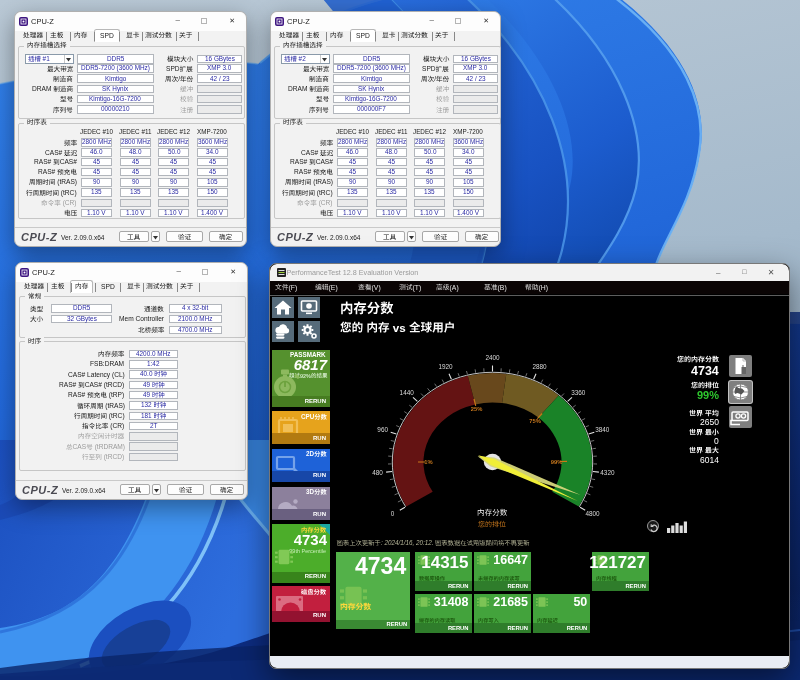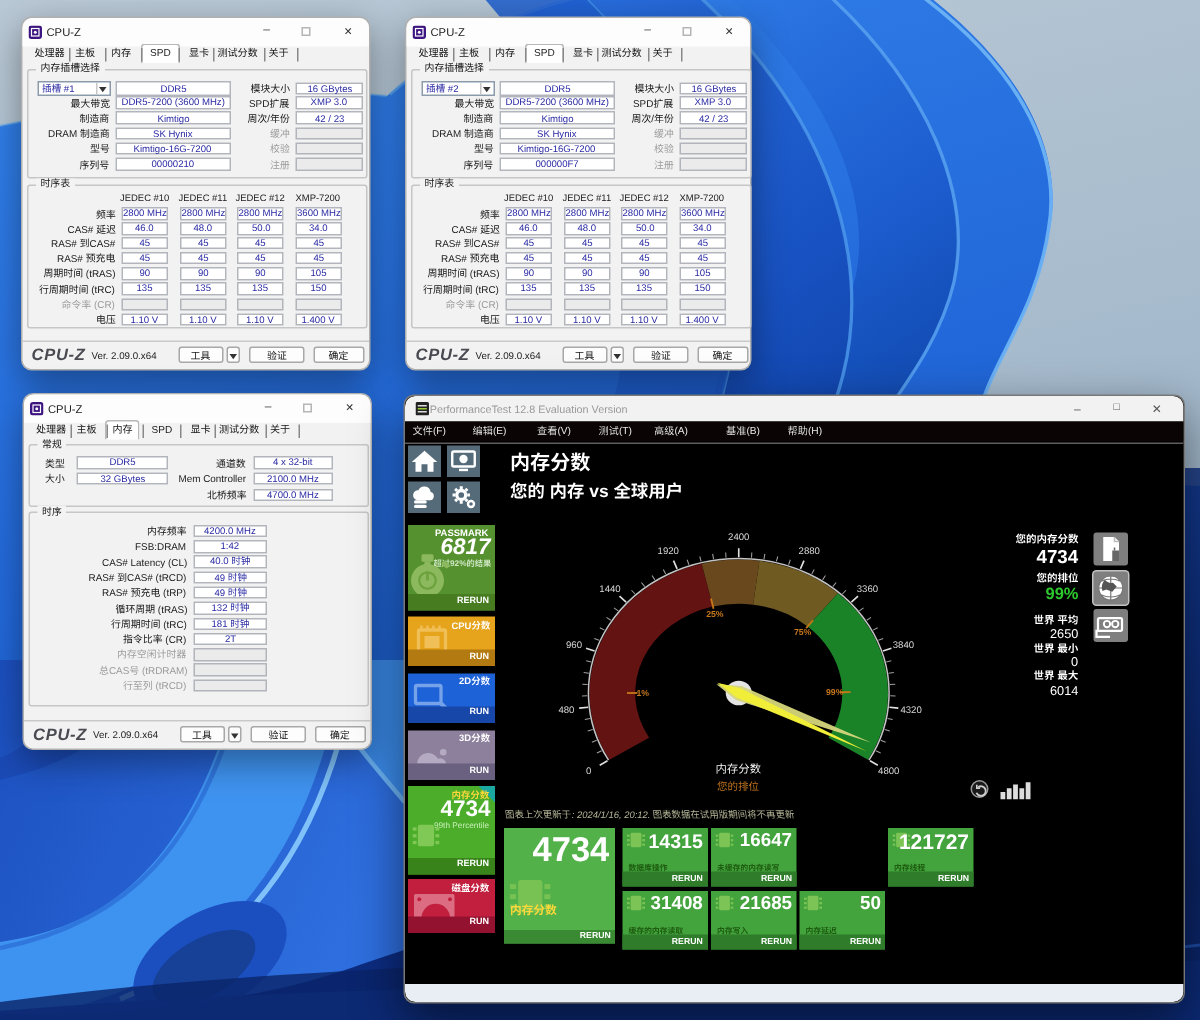--- a/index.html
+++ b/index.html
@@ -2736,21 +2736,21 @@
         <div class="gt" style="left:145px;top:255.9px;width:57px;height:39.2px">
           <svg style="position:absolute;left:3px;top:2px" width="12" height="12" viewBox="0 0 20 20" opacity="1.0">
             <rect x="4" y="2" width="12" height="16" rx="1.5" fill="#7cc455"></rect>
             <rect x="0" y="4" width="3" height="2.4" fill="#7cc455"></rect>
             <rect x="0" y="9" width="3" height="2.4" fill="#7cc455"></rect>
             <rect x="0" y="14" width="3" height="2.4" fill="#7cc455"></rect>
             <rect x="17" y="4" width="3" height="2.4" fill="#7cc455"></rect>
             <rect x="17" y="9" width="3" height="2.4" fill="#7cc455"></rect>
             <rect x="17" y="14" width="3" height="2.4" fill="#7cc455"></rect>
           </svg>
-          <div style="position:absolute;right:3px;top:1px;font-size:13px;font-weight:bold;color:#fff">14315</div>
+          <div style="position:absolute;right:3px;top:1px;font-size:17px;font-weight:bold;color:#fff">14315</div>
           <svg style="position:absolute;left:4.0px;top:24.0px;overflow:visible" width="2" height="2">
             <g transform="translate(0,4.3)">
               <g transform="translate(0.0,0) scale(0.0052,-0.0052)">
                 <use href="#b6570" fill="#1e5c10"></use>
               </g>
               <g transform="translate(5.2,0) scale(0.0052,-0.0052)">
                 <use href="#b636e" fill="#1e5c10"></use>
               </g>
               <g transform="translate(10.4,0) scale(0.0052,-0.0052)">
                 <use href="#b5e93" fill="#1e5c10"></use>
@@ -2813,21 +2813,21 @@
         <div class="gt" style="left:322.5px;top:255.9px;width:57px;height:39.2px">
           <svg style="position:absolute;left:3px;top:2px" width="12" height="12" viewBox="0 0 20 20" opacity="1.0">
             <rect x="4" y="2" width="12" height="16" rx="1.5" fill="#7cc455"></rect>
             <rect x="0" y="4" width="3" height="2.4" fill="#7cc455"></rect>
             <rect x="0" y="9" width="3" height="2.4" fill="#7cc455"></rect>
             <rect x="0" y="14" width="3" height="2.4" fill="#7cc455"></rect>
             <rect x="17" y="4" width="3" height="2.4" fill="#7cc455"></rect>
             <rect x="17" y="9" width="3" height="2.4" fill="#7cc455"></rect>
             <rect x="17" y="14" width="3" height="2.4" fill="#7cc455"></rect>
           </svg>
-          <div style="position:absolute;right:3px;top:1px;font-size:14px;font-weight:bold;color:#fff">121727</div>
+          <div style="position:absolute;right:3px;top:1px;font-size:17px;font-weight:bold;color:#fff">121727</div>
           <svg style="position:absolute;left:4.0px;top:24.0px;overflow:visible" width="2" height="2">
             <g transform="translate(0,4.3)">
               <g transform="translate(0.0,0) scale(0.0052,-0.0052)">
                 <use href="#b5185" fill="#1e5c10"></use>
               </g>
               <g transform="translate(5.2,0) scale(0.0052,-0.0052)">
                 <use href="#b5b58" fill="#1e5c10"></use>
               </g>
               <g transform="translate(10.4,0) scale(0.0052,-0.0052)">
                 <use href="#b7ebf" fill="#1e5c10"></use>

